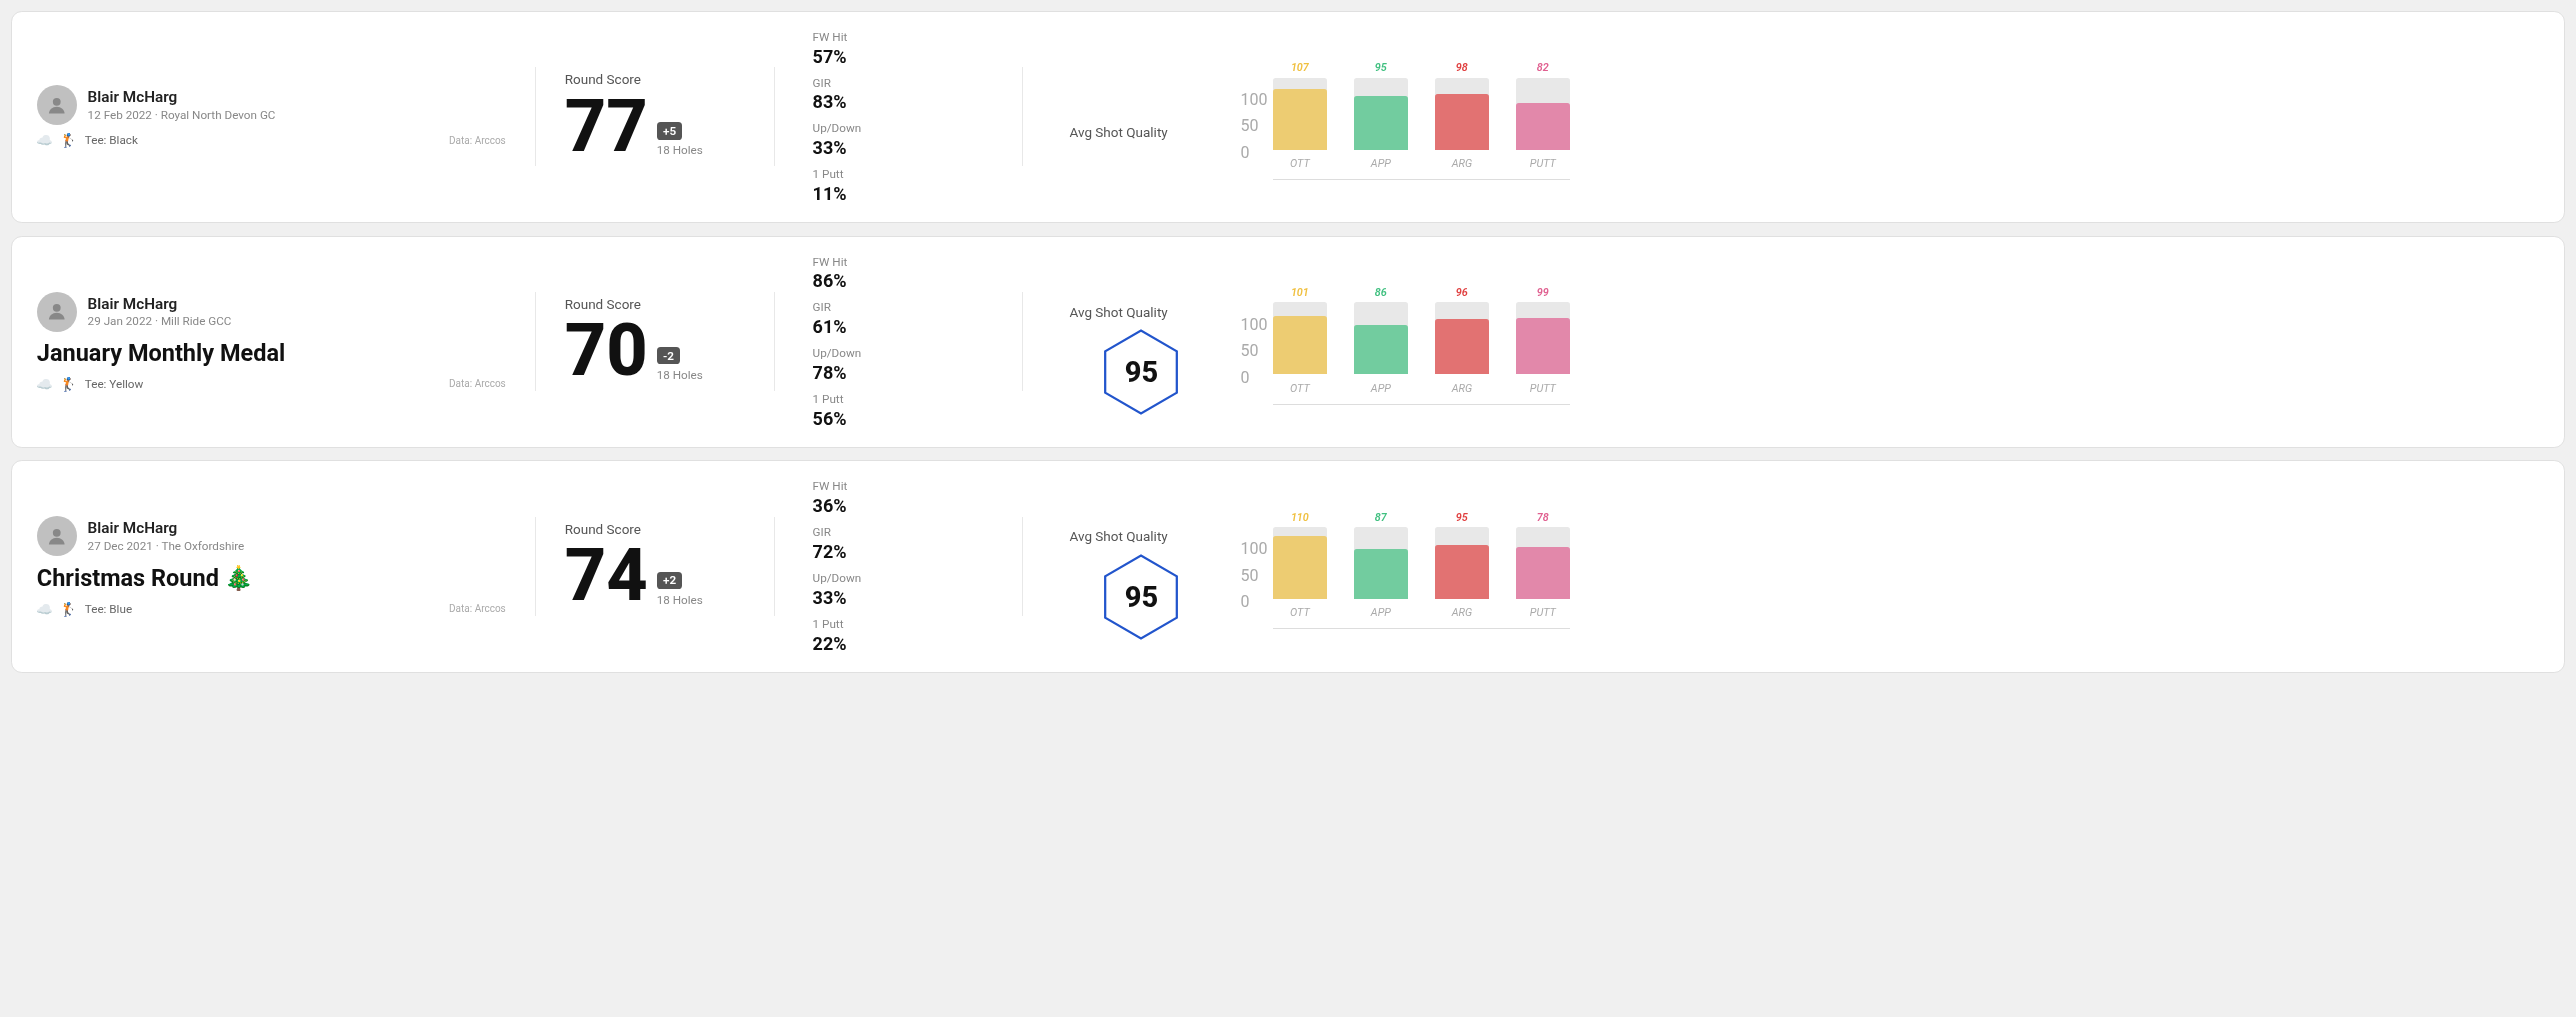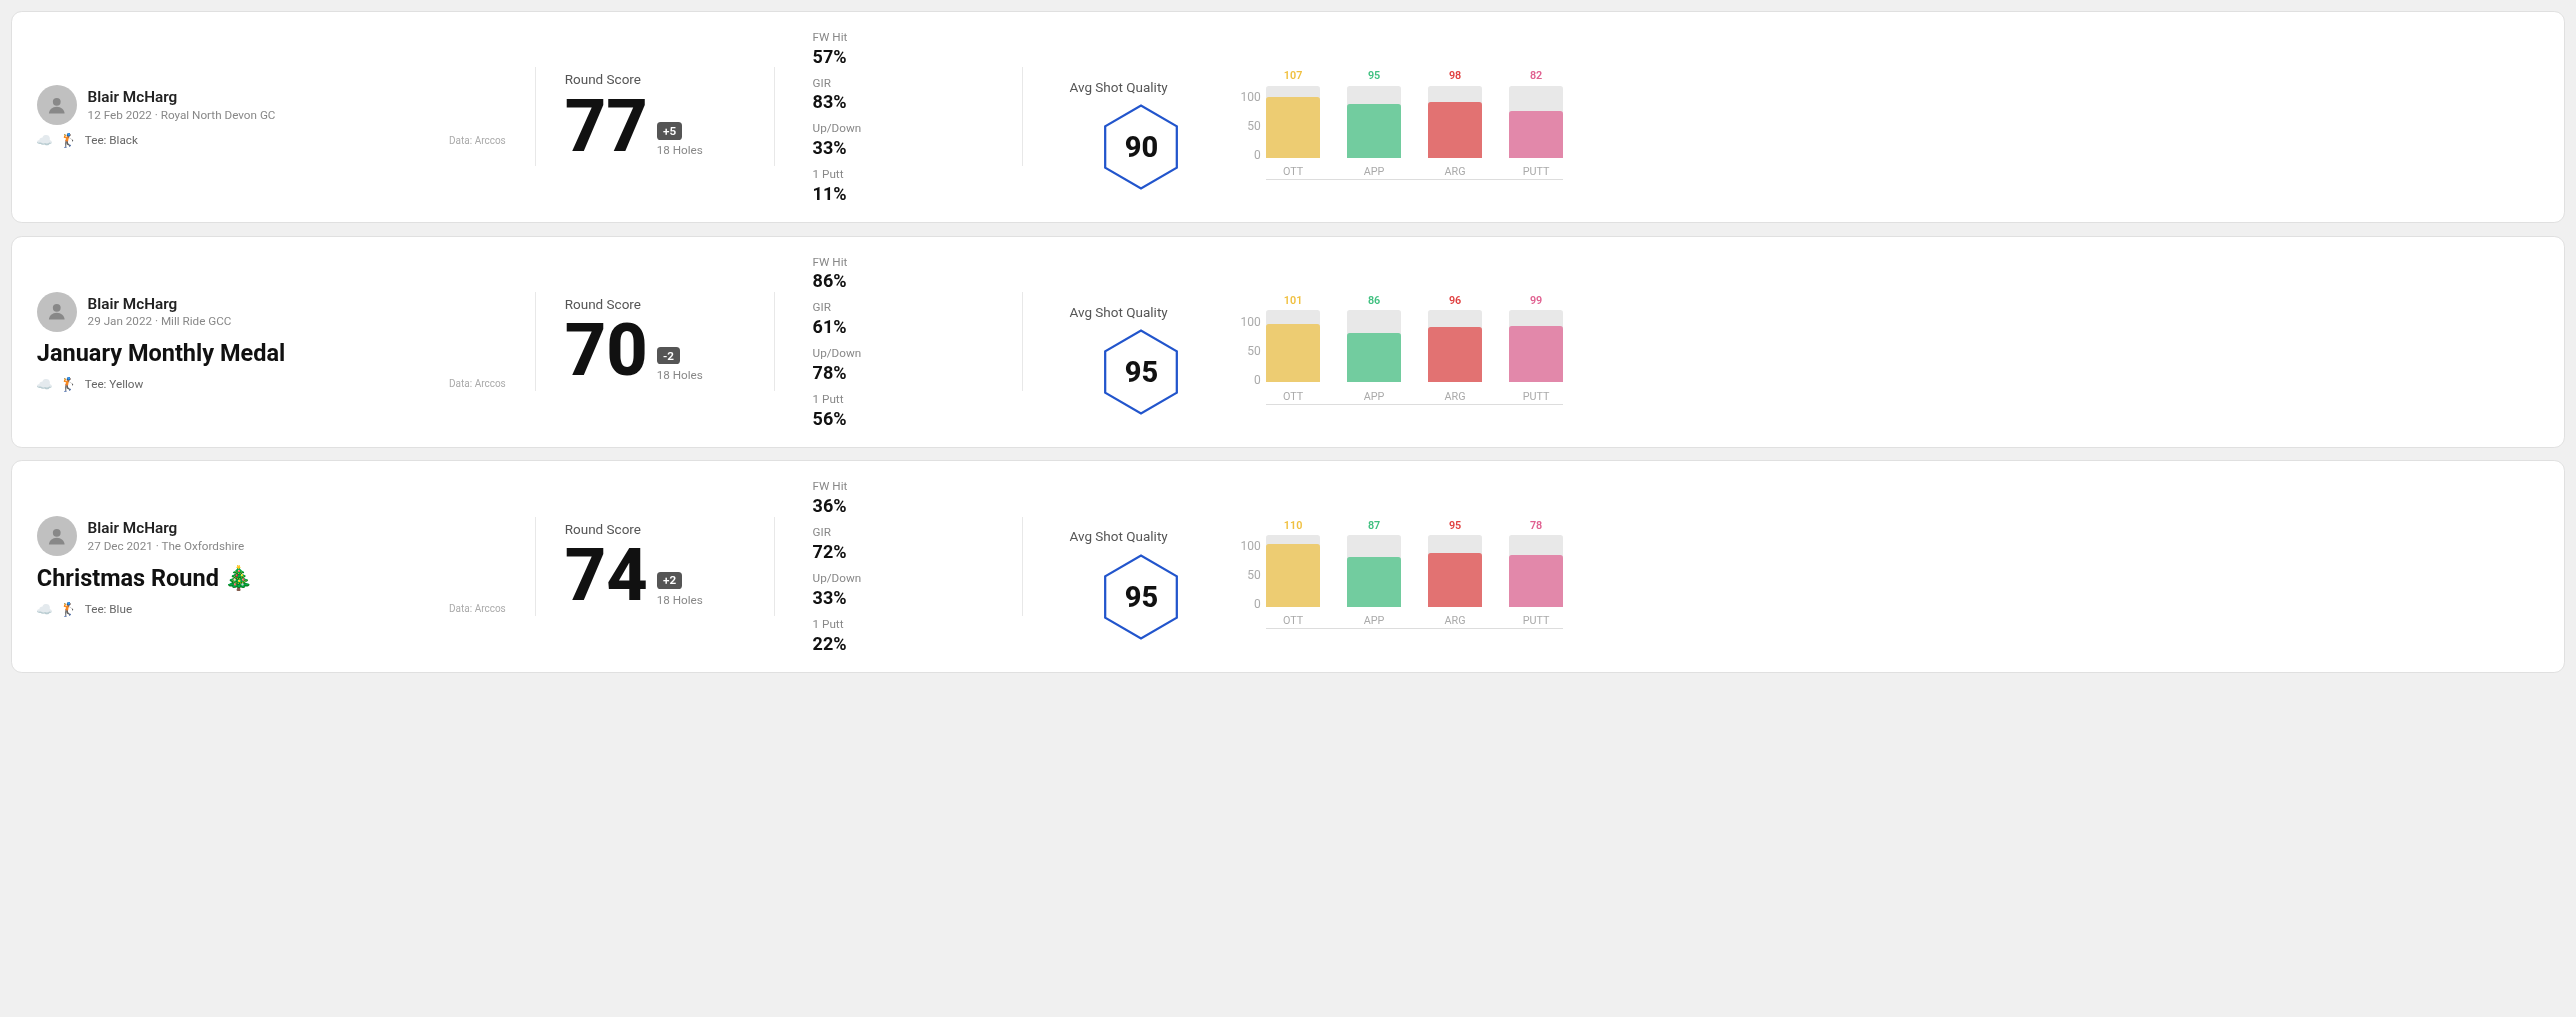--- a/index.html
+++ b/index.html
@@ -201,32 +201,33 @@
     }
     .y-axis {
       display: flex;
       flex-direction: column;
       justify-content: space-between;
       height: 90px;
       margin-right: 5.4px;
       padding-bottom: 18px;
     }
     .y-label {
-      font-size: 12px;
+      font-size: 16px;
       color: #aaa;
-      text-align: right;
+      text-align: left;
     }
     .bars-area {
       display: flex;
       align-items: flex-end;
       gap: 27px;
       height: 108px;
       border-bottom: 0.9px solid #ddd;
-      padding-bottom: 1px;
+      padding-bottom: 9px;
       position: relative;
+      font-style: italic;
     }
     .bar-group {
       display: flex;
       flex-direction: column;
       align-items: center;
       gap: 3.6px;
     }
     .bar-top-value {
       font-size: 10.8px;
       font-weight: 600;
@@ -315,28 +316,20 @@
           <div class="stat-label">1 Putt</div>
           <div class="stat-value">11%</div>
         </div>
       </div>
     </div>
 
     <div class="divider"></div>
 
     <div class="quality-section">
       <div class="quality-label">Avg Shot Quality</div>
-      <div class="hexagon-container">
-        <div class="hexagon">
-          <svg viewBox="0 0 100 100" xmlns="http://www.w3.org/2000/svg">
-    <path d="M89.8,27.0 L89.8,73.0 L50.0,96.0 L10.2,73.0 L10.2,27.0 L50.0,4.0 Z" fill="none" stroke="#2255cc" stroke-width="2.5"></path>
-  </svg>
-          <span class="hexagon-score">90</span>
-        </div>
-      </div>
     </div>
 
     <div class="chart-section">
       <div class="chart-wrapper">
     <div class="y-axis">
       <span class="y-label">100</span>
       <span class="y-label">50</span>
       <span class="y-label">0</span>
     </div>
     <div class="bars-area">

